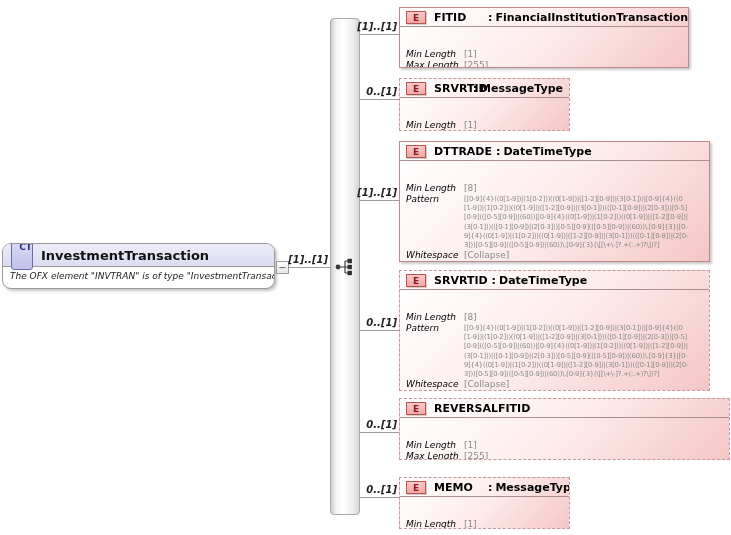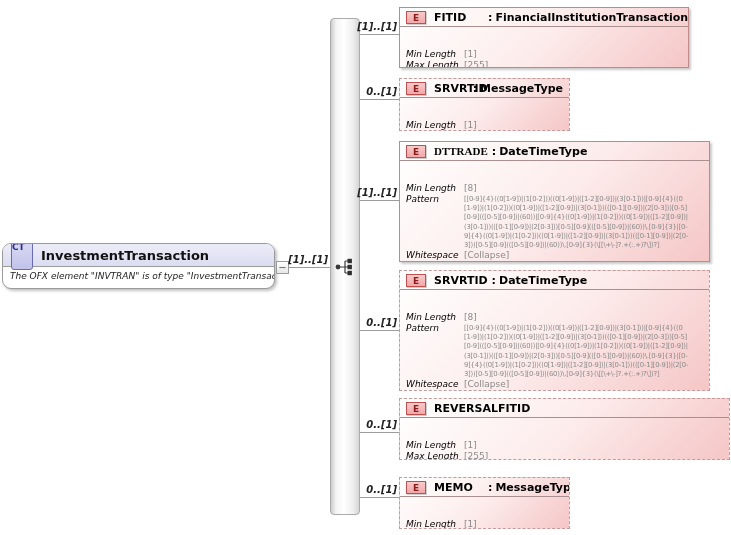--- a/index.html
+++ b/index.html
@@ -14,21 +14,21 @@
     position:absolute; left:2px; top:243px; width:273px; height:46px;
     background:#ffffff; border:1px solid #9a9a9a; border-radius:9px;
     box-shadow:2px 2px 3px rgba(120,120,120,0.45); overflow:hidden;
   }
   .ct-head {
     display:flex; align-items:center; gap:8px; height:23px; padding:0 8px;
     background:linear-gradient(to bottom,#ececf8,#dcdcf2);
     border-bottom:1px solid #9a9a9a;
   }
   .ct-badge {
-    flex:0 0 auto; width:22px; height:30px; line-height:13px; text-align:left;
+    flex:0 0 auto; width:22px; height:30px; line-height:13px; text-align:right;
     background:linear-gradient(to bottom,#dadaf4,#c2c2ea); border:1px solid #6a6ab0;
     border-radius:3px; color:#2c2c8c; font-size:9px; font-weight:bold;
   }
   .ct-title { font-size:13px; font-weight:bold; color:#111; white-space:nowrap; }
   .ct-note {
     padding:4px 7px 0 7px; font-size:9px; font-style:italic; color:#222;
     white-space:nowrap; overflow:hidden;
   }
 
   
@@ -157,21 +157,21 @@
       <div class="frow">
           <span class="flabel">Max Length</span>
           <span class="fvalue">[12]</span>
         </div>
     </div>
   </div>
 
   <div class="ebox req" style="left:399px; top:141px; width:311px; height:121px;">
     <div class="ehead">
       <span class="ebadge">E</span>
-      <span class="ename" style="min-width:0;font-family:Liberation Serif, serif;">DTTRADE</span>
+      <span class="ename" style="min-width:0;">DTTRADE</span>
       <span class="etype"><span class="sep">:</span><span>DateTimeType</span></span>
     </div>
     <div class="efacets">
       <div class="frow">
           <span class="flabel">Min Length</span>
           <span class="fvalue">[8]</span>
         </div>
       <div class="frow">
           <span class="flabel">Pattern</span>
           <span class="fvalue pattern">[[0-9]{4}((0[1-9])|(1[0-2]))((0[1-9])|([1-2][0-9])|(3[0-1]))|[0-9]{4}((0[1-9])|(1[0-2]))((0[1-9])|([1-2][0-9])|(3[0-1]))(([0-1][0-9])|(2[0-3]))[0-5][0-9](([0-5][0-9])|(60))|[0-9]{4}((0[1-9])|(1[0-2]))((0[1-9])|([1-2][0-9])|(3[0-1]))(([0-1][0-9])|(2[0-3]))[0-5][0-9](([0-5][0-9])|(60))\.[0-9]{3}|[0-9]{4}((0[1-9])|(1[0-2]))((0[1-9])|([1-2][0-9])|(3[0-1]))(([0-1][0-9])|(2[0-3]))[0-5][0-9](([0-5][0-9])|(60))\.[0-9]{3}(\[[\+\-]?.+(:.+)?\])?]</span>

